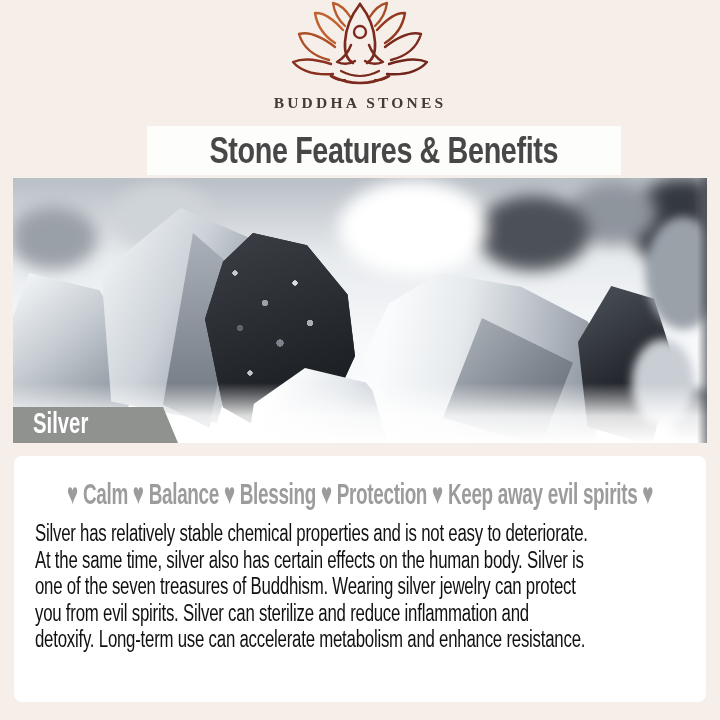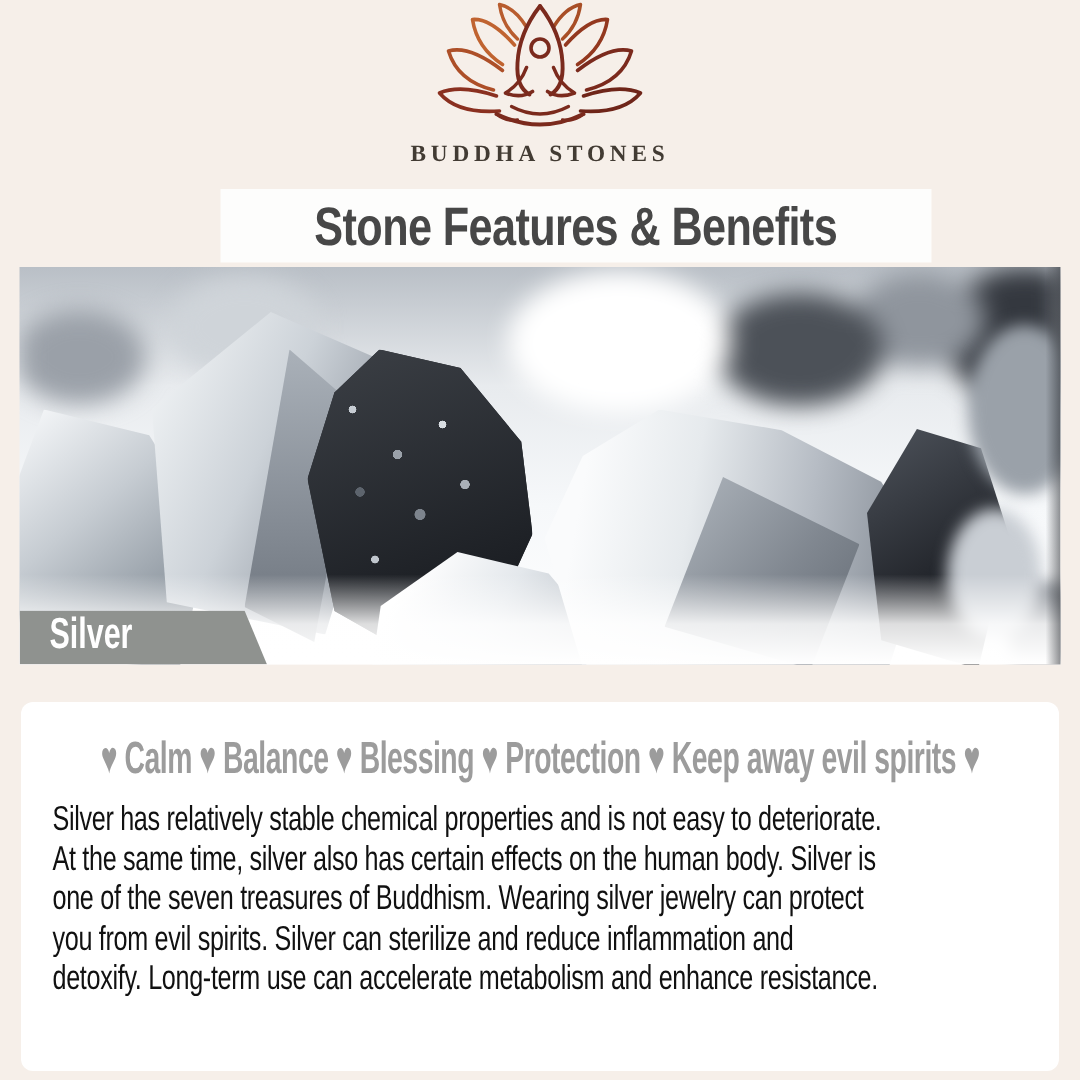--- a/index.html
+++ b/index.html
@@ -84,21 +84,21 @@
   .edge-shade{right:0;top:0;bottom:0;width:10px;
     background:linear-gradient(270deg,rgba(30,33,38,.5),rgba(30,33,38,0));}
   
   .photo-label{position:absolute;left:0;bottom:0;width:165px;height:36px;z-index:5;
     background:#8f928f;display:flex;align-items:flex-start;padding-left:20px;box-sizing:border-box;
     clip-path:polygon(0 0,150px 0,165px 100%,0 100%);}
   .photo-label span{font-size:29px;font-weight:bold;color:#ffffff;white-space:nowrap;
     transform:scaleX(0.70);transform-origin:0 50%;}
   
   .card{position:absolute;left:14px;top:456px;width:692px;height:246px;
-    background:#ffffff;border-radius:8px;margin-top:12px;}
+    background:#ffffff;border-radius:8px;}
   .benefits{padding-top:21px;display:flex;justify-content:center;}
   .benefits span{font-size:30px;font-weight:bold;color:#9c9c9c;white-space:nowrap;
     transform:scaleX(0.63);letter-spacing:-0.5px;display:inline-block;}
   .desc{margin:9px 0 0 21px;}
   .desc-line{font-size:23px;line-height:26.5px;color:#111111;white-space:nowrap;
     transform:scaleX(0.73);transform-origin:0 50%;letter-spacing:-0.3px;}
 </style>
 </head>
 <body>
 

